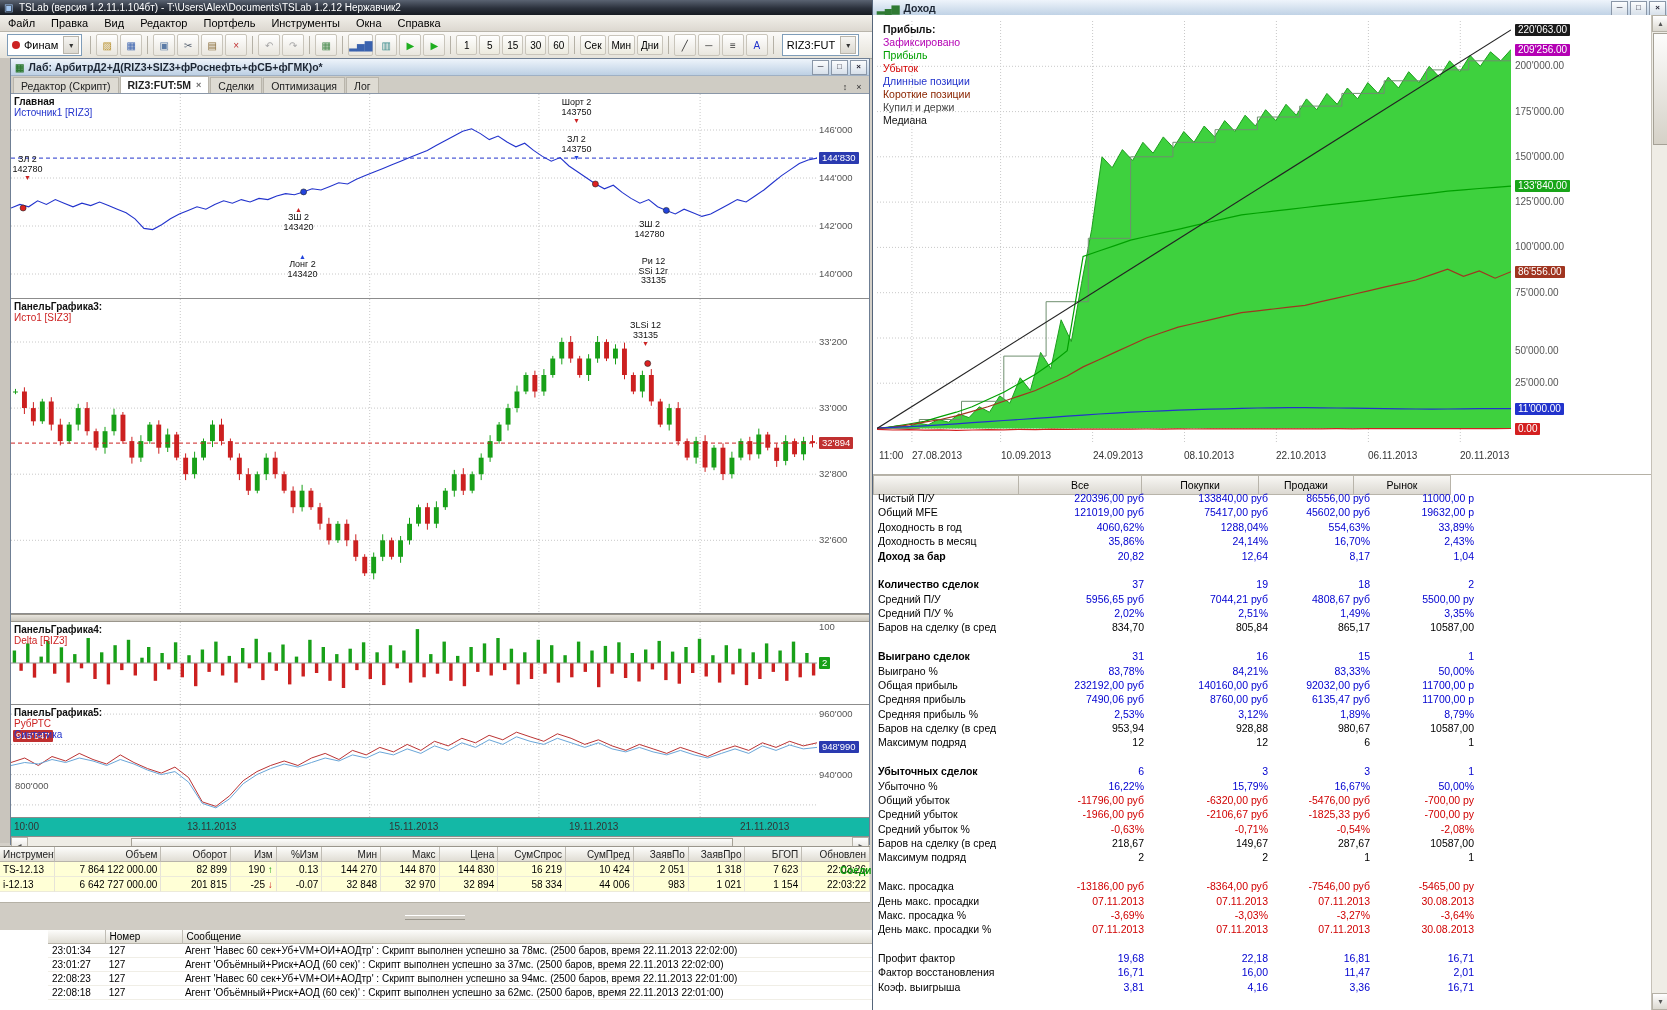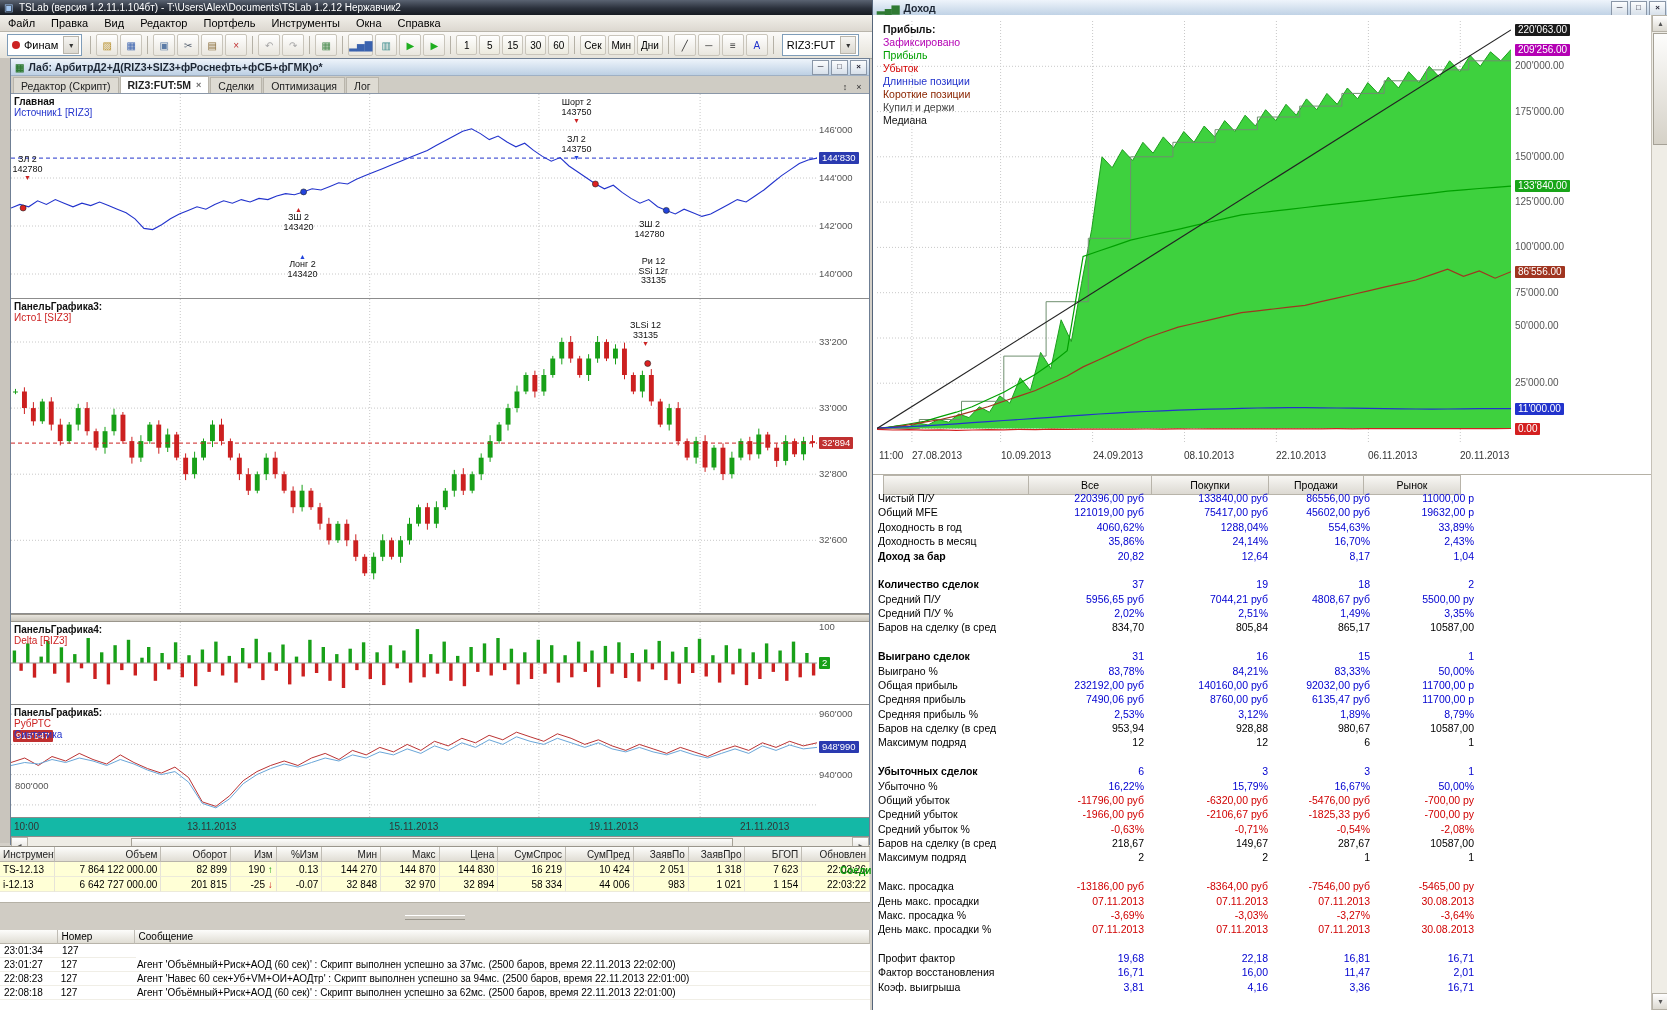--- a/index.html
+++ b/index.html
@@ -65,40 +65,40 @@
   .qrow{display:flex;height:15px;line-height:15px;font-size:10px;white-space:nowrap;}
   .qhead .qcell{background:linear-gradient(#fdfdfb,#e0ddd4);border-right:1px solid #c0bdb5;border-bottom:1px solid #b8b4aa;color:#222;}
   .qcell{padding:0 3px;overflow:hidden;text-align:right;border-right:1px solid #e6e3d8;}
   .qcell.first{text-align:left;}
   .qdata .qcell{background:#ffffd6;border-bottom:1px solid #eceada;}
   .arrow-up{color:#0a9a0a;} .arrow-down{color:#cc2020;}
   .connstat{position:absolute;left:840px;top:18px;color:#0a9a0a;font-size:10px;font-weight:bold;}
   .band{left:0;top:902px;width:870px;height:28px;background:#d0ccc4;border-top:1px solid #b5b1a6;border-bottom:1px solid #9a968c;}
   .grip{margin:12px auto 0 auto;width:60px;height:3px;border-top:1px solid #fff;border-bottom:1px solid #9a968c;}
   
-  .logpanel{left:0;top:930px;width:870px;height:80px;background:#fff;}
+  .logpanel{left:0;top:930px;width:870px;height:80px;background:#fff;padding-left:48px;}
   .lrow{display:flex;height:14px;line-height:14px;font-size:10px;white-space:nowrap;}
   .lhead .lcell{background:linear-gradient(#fdfdfb,#e0ddd4);border-right:1px solid #c0bdb5;border-bottom:1px solid #b8b4aa;}
   .lcell{padding:0 4px;overflow:hidden;}
   .ldata .lcell{border-bottom:1px solid #f0eee6;}
   
   .incwin{left:872px;top:0;width:795px;height:1010px;background:#fff;border-left:1px solid #55657a;}
   .incchart{position:absolute;left:0;top:15px;width:779px;height:459px;background:#fff;overflow:hidden;}
   .legend{position:absolute;left:10px;top:8px;z-index:4;font-size:10.5px;line-height:13px;}
   .legend .lt{font-weight:bold;color:#111;}
   #g-inc{position:absolute;left:640px;top:6px;width:120px;height:422px;}
   #g-inc .ytick{font-size:10px;}
   #x-inc{position:absolute;left:4px;top:432px;width:634px;height:18px;}
   .scrollv{position:absolute;right:0;top:15px;bottom:0;width:16px;background:#efede6;border-left:1px solid #c5c1b7;}
   .svbtn{position:absolute;left:0;width:15px;height:15px;border:1px solid #b5b1a6;background:linear-gradient(#fff,#dcd9d1);
          font-size:8px;display:flex;align-items:center;justify-content:center;color:#555;}
   .svthumb{position:absolute;left:1px;width:13px;background:linear-gradient(#fdfdfc,#d5d1c7);border:1px solid #a5a196;}
   
   .stats{position:absolute;left:0;top:474px;width:779px;height:536px;background:#fff;border-top:1px solid #b5b1a6;}
-  .shead{display:flex;height:16px;padding-left:10px;}
+  .shead{display:flex;height:16px;}
   .shcell{height:18px;line-height:18px;text-align:center;font-size:10.5px;background:linear-gradient(#f8f7f4,#dcd9d2);
           border:1px solid #b8b4aa;border-left:none;}
   .shcell.first{border-left:1px solid #b8b4aa;}
   .srow{display:flex;height:14.39px;line-height:14.2px;font-size:10.5px;}
   .slabel{width:144px;padding-left:5px;overflow:hidden;white-space:nowrap;color:#000;}
   .slabel.b{font-weight:bold;}
   .sval{text-align:right;padding-right:8px;overflow:hidden;white-space:nowrap;}
   .pos{color:#0000d0;} .neg{color:#d00000;} .plain{color:#000;}
   .dockstrip{left:0;top:58px;width:10px;height:785px;background:#c9c5bd;border-right:1px solid #aaa79d;}
 </style>
@@ -667,21 +667,21 @@
         <div class="ytick" style="top: 3px;">960'000</div>
         <div class="ytick hl" style="background: rgb(42, 58, 176); top: 36px;">948'990</div>
         <div class="ytick" style="top: 64px;">940'000</div>
       </div>
   </div>
 
   <div class="timeaxis" id="x-lab">
       <span class="xtick" style="left: 3px;">10:00</span>
       <span class="xtick" style="left: 176px;">13.11.2013</span>
       <span class="xtick" style="left: 378px;">15.11.2013</span>
-      <span class="xtick" style="left: 558px; margin-left: 20px;">19.11.2013</span>
+      <span class="xtick" style="left: 558px;">19.11.2013</span>
       <span class="xtick" style="left: 729px;">21.11.2013</span>
     </div>
   <div class="scrollh">
     <span class="sbtn" style="left:0;">◂</span>
     <span class="sthumb" style="left:120px;width:600px;"></span>
     <span class="sbtn" style="right:0;">▸</span>
   </div>
 </div>
 
 <div class="quotes abs">
@@ -745,20 +745,21 @@
 <div class="logpanel abs">
   <div class="lrow lhead" id="log-head">
       <span class="lcell" style="width: 50px;"></span>
       <span class="lcell" style="width: 70px;">Номер</span>
       <span class="lcell" style="width: 748px;">Сообщение</span>
     </div>
   <div id="log-rows">
       <div class="lrow ldata">
         <span class="lcell" style="width: 50px;">23:01:34</span>
         <span class="lcell" style="width: 70px;">127</span>
+        <span class="lcell" style="width: 748px;">Агент 'Навес 60 сек+Уб+VM+ОИ+АОДтр' : Скрипт выполнен успешно за 78мс. (2500 баров, время 22.11.2013 22:02:00)</span>
       </div>
       <div class="lrow ldata">
         <span class="lcell" style="width: 50px;">23:01:27</span>
         <span class="lcell" style="width: 70px;">127</span>
         <span class="lcell" style="width: 748px;">Агент 'Объёмный+Риск+АОД (60 сек)' : Скрипт выполнен успешно за 37мс. (2500 баров, время 22.11.2013 22:02:00)</span>
       </div>
       <div class="lrow ldata">
         <span class="lcell" style="width: 50px;">22:08:23</span>
         <span class="lcell" style="width: 70px;">127</span>
         <span class="lcell" style="width: 748px;">Агент 'Навес 60 сек+Уб+VM+ОИ+АОДтр' : Скрипт выполнен успешно за 94мс. (2500 баров, время 22.11.2013 22:01:00)</span>
@@ -822,21 +823,21 @@
         <div class="ytick hl" style="background: rgb(26, 26, 26); top: 3px;">220'063.00</div>
         <div class="ytick hl" style="background: rgb(180, 0, 180); top: 23px;">209'256.00</div>
         <div class="ytick" style="top: 39px;">200'000.00</div>
         <div class="ytick" style="top: 85px;">175'000.00</div>
         <div class="ytick" style="top: 130px;">150'000.00</div>
         <div class="ytick hl" style="background: rgb(25, 165, 25); top: 159px;">133'840.00</div>
         <div class="ytick" style="top: 175px;">125'000.00</div>
         <div class="ytick" style="top: 220px;">100'000.00</div>
         <div class="ytick hl" style="background: rgb(160, 53, 32); top: 245px;">86'556.00</div>
         <div class="ytick" style="top: 266px;">75'000.00</div>
-        <div class="ytick" style="top: 299px;">50'000.00</div>
+        <div class="ytick" style="top: 324px;">50'000.00</div>
         <div class="ytick" style="top: 356px;">25'000.00</div>
         <div class="ytick hl" style="background: rgb(34, 51, 204); top: 382px;">11'000.00</div>
         <div class="ytick hl" style="background: rgb(212, 32, 32); top: 402px;">0.00</div>
       </div>
     <div id="x-inc">
         <span class="xtick" style="left: 2px;">11:00</span>
         <span class="xtick" style="left: 35px;">27.08.2013</span>
         <span class="xtick" style="left: 124px;">10.09.2013</span>
         <span class="xtick" style="left: 216px;">24.09.2013</span>
         <span class="xtick" style="left: 307px;">08.10.2013</span>

